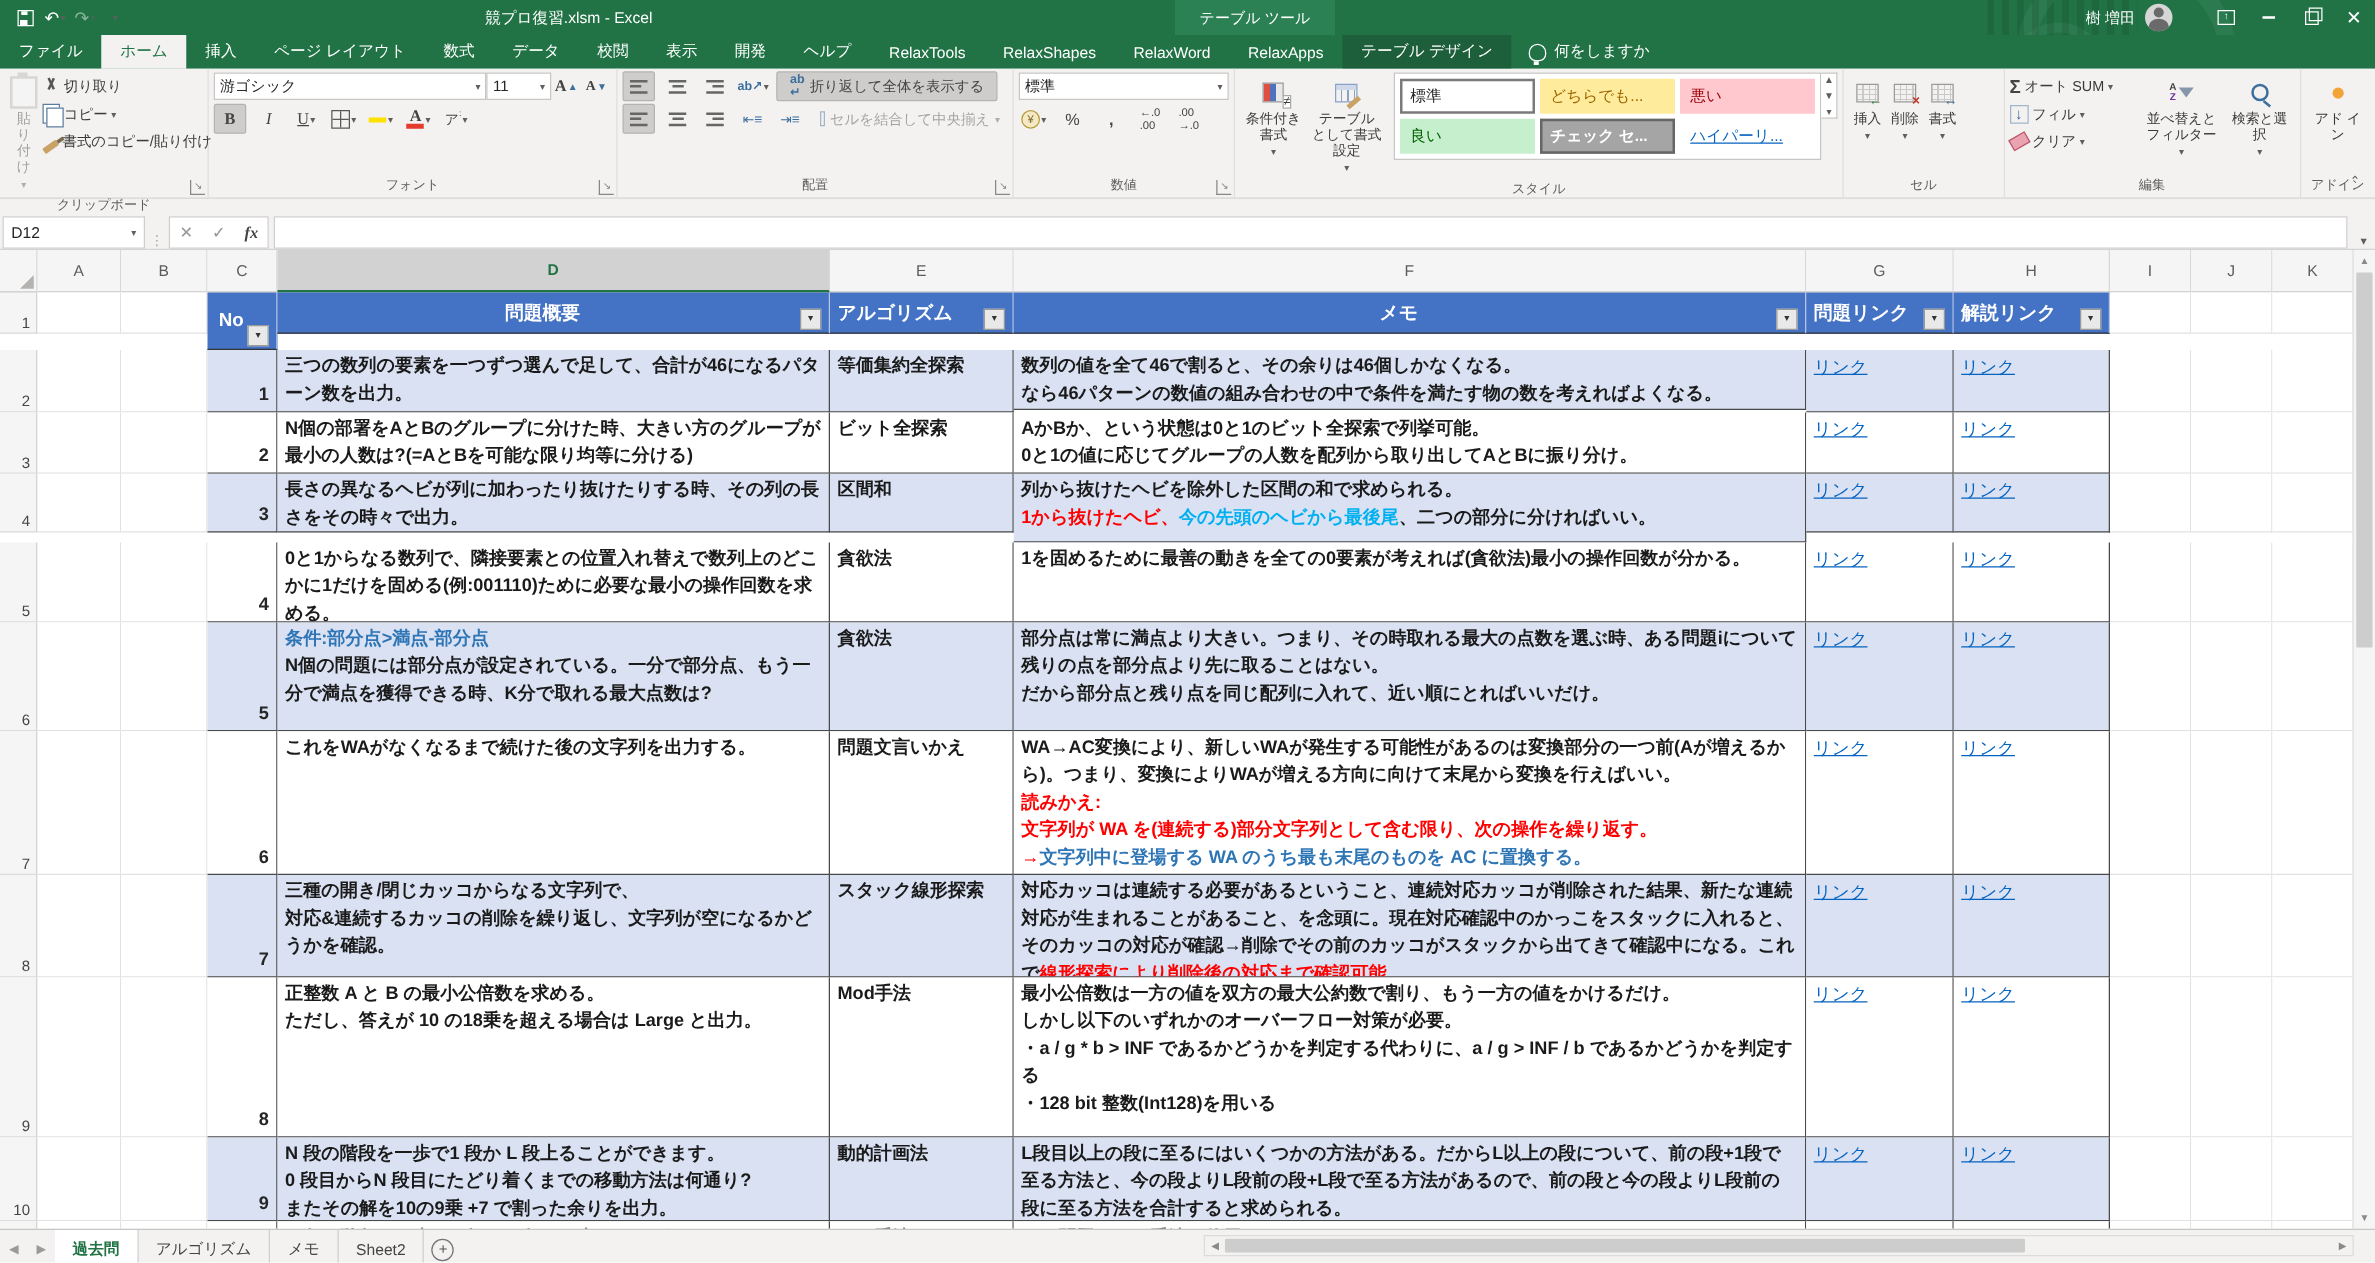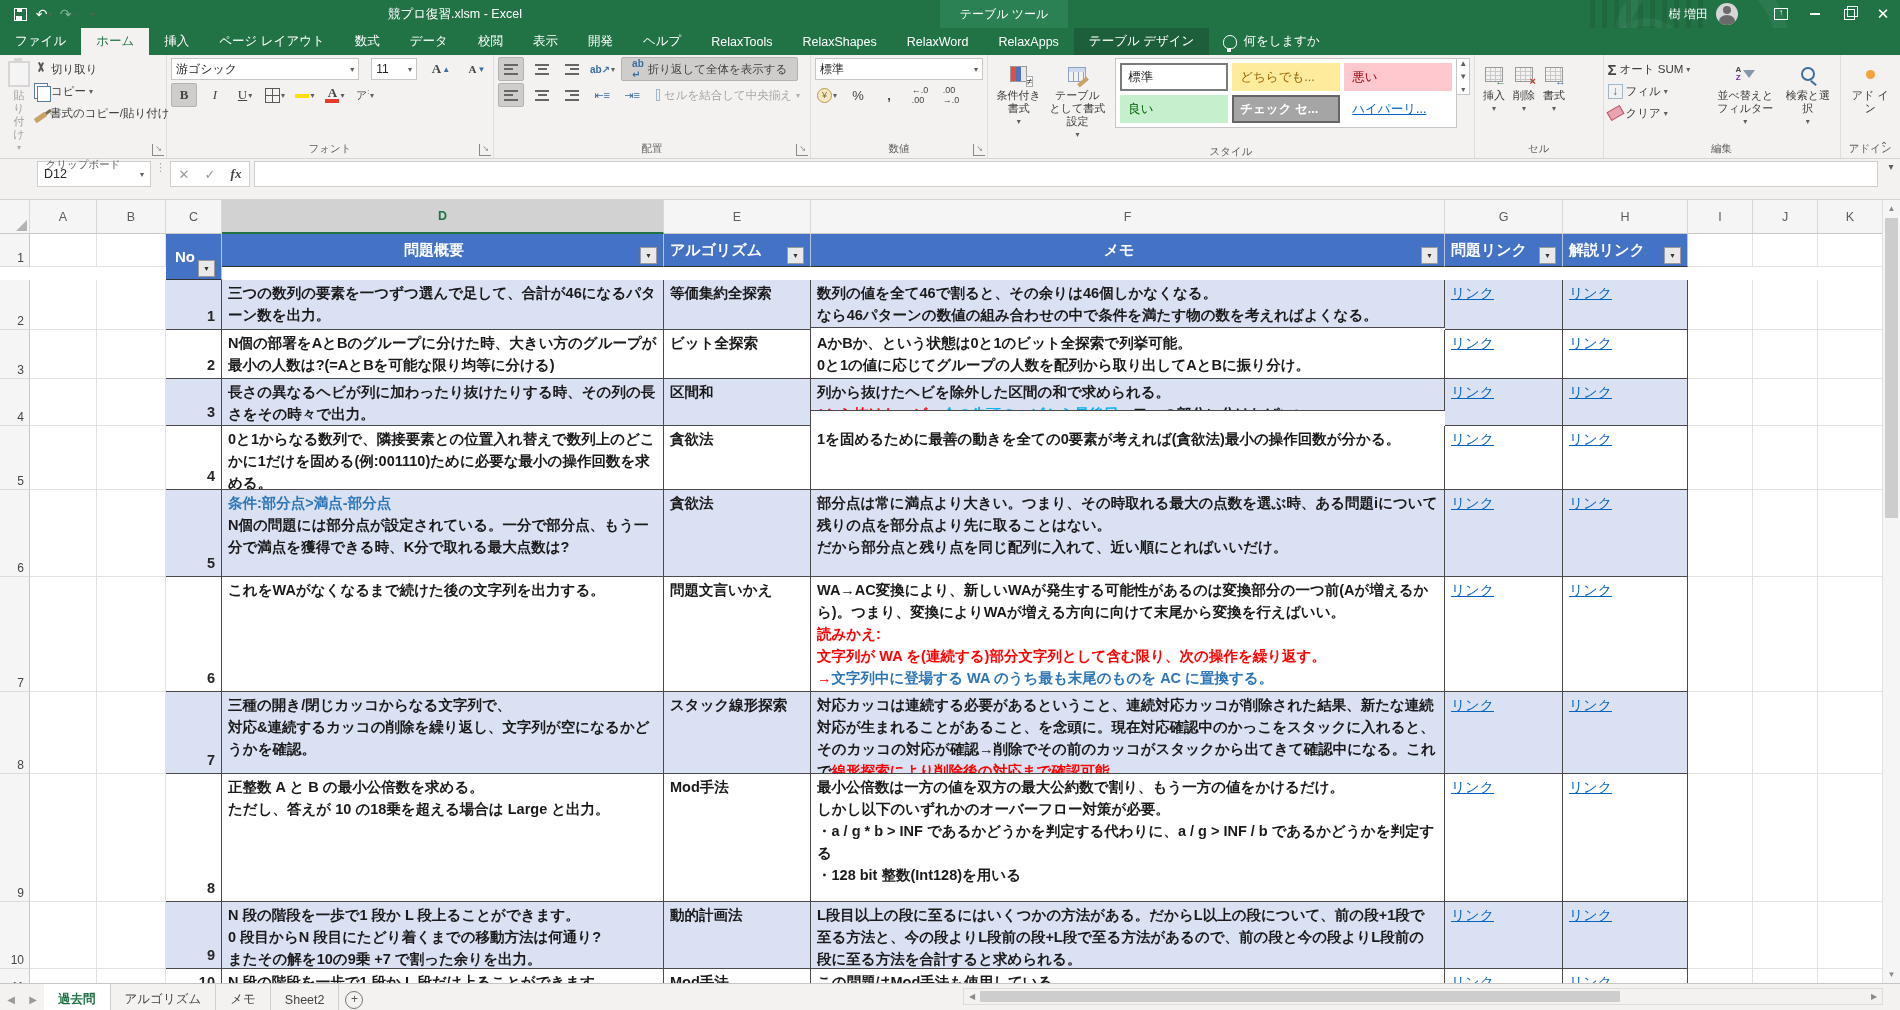--- a/index.html
+++ b/index.html
@@ -104,21 +104,21 @@
   .gcell.normal{background:#fff;color:#262626;outline:2px solid #7a7a7a;outline-offset:-2px;}
   .gcell.neutral{background:#ffeb9c;color:#9c6500;}
   .gcell.bad{background:#ffc7ce;color:#9c0006;}
   .gcell.good{background:#c6efce;color:#006100;}
   .gcell.check{background:#a5a5a5;color:#fff;font-weight:bold;outline:2px solid #666;outline-offset:-2px;}
   .gcell.link{color:#0563c1;text-decoration:underline;}
   .gal-strip{width:16px;border:1px solid #c8c6c4;border-left:none;background:#fff;display:flex;flex-direction:column;align-items:center;justify-content:center;gap:4px;color:#605e5c;font-size:8px;}
   .collapse{position:absolute;right:8px;bottom:4px;width:16px;height:14px;color:#605e5c;font-size:10px;text-align:center;}
 
   
-  .fbar{height:38px;background:#f3f2f1;display:flex;align-items:flex-start;border-bottom:1px solid #d6d4d2;padding-top:2px;padding-left:35px;}
+  .fbar{height:38px;background:#f3f2f1;display:flex;align-items:flex-end;border-bottom:1px solid #d6d4d2;padding-top:2px;}
   .namebox{width:100px;height:24px;background:#fff;border:1px solid #d0cecd;display:flex;align-items:center;justify-content:space-between;padding:0 6px;font-size:12.5px;margin-left:2px;}
   .fdots{color:#a8a6a4;margin:0 4px;font-size:11px;}
   .fxbox{height:24px;background:#fff;border:1px solid #d0cecd;display:flex;align-items:center;}
   .fxbtn{width:26px;text-align:center;color:#9a9896;font-size:13px;}
   .fxbtn.fx{color:#444;font-style:italic;font-family:"Liberation Serif",serif;font-weight:bold;}
   .finput{flex:1;height:24px;background:#fff;border:1px solid #d0cecd;margin:0 4px;}
   .fexpand{width:18px;text-align:center;color:#605e5c;font-size:10px;}
 
   
   .sheet{position:relative;height:783px;background:#fff;overflow:hidden;}
@@ -252,21 +252,21 @@
               <span>書式のコピー/貼り付け</span>
             </div>
         </div>
       </div>
       <div class="rg-label">クリップボード</div>
       <div class="launcher">↘</div>
     </div>
 
     <div class="rgroup" style="width:318px;">
       <div class="rg-body" style="flex-direction:column;align-items:stretch;">
-        <div class="smallrow" style="gap:12px;">
+        <div class="smallrow" style="gap:0;">
           <div class="ddown" style="width:210px;">
               <span>游ゴシック</span>
               <span class="car">▾</span>
             </div>
           <div class="ddown" style="width:42px;">
               <span>11</span>
               <span class="car">▾</span>
             </div>
           <div class="tool">
               <span class="bium">A</span>
@@ -623,21 +623,21 @@
           <div class="cell rh" style="width: 30px; height: 47px;">4</div>
           <div class="cell gc" style="width: 67px; height: 47px;"></div>
           <div class="cell gc" style="width: 69px; height: 47px;"></div>
           <div class="cell tc numcell band" style="width: 56px; height: 47px;">3</div>
           <div class="cell tc band" style="width: 442px; height: 47px;">
             <div class="line"><span class="sg-k">長さの異なるヘビが列に加わったり抜けたりする時、その列の長さをその時々で出力。</span></div>
           </div>
           <div class="cell tc band" style="width: 147px; height: 47px;">
             <div class="line"><span class="sg-k">区間和</span></div>
           </div>
-          <div class="cell tc band" style="width: 634px; height: 32px; font-family: Liberation Serif, serif;">
+          <div class="cell tc band" style="width: 634px; height: 55px;">
             <div class="line"><span class="sg-k">列から抜けたヘビを除外した区間の和で求められる。</span></div>
             <div class="line"><span class="sg-r">1から抜けたヘビ、</span><span class="sg-c">今の先頭のヘビから最後尾</span><span class="sg-k">、二つの部分に分ければいい。</span></div>
           </div>
           <div class="cell tc linkcell band" style="width: 118px; height: 47px;"><a>リンク</a></div>
           <div class="cell tc linkcell band" style="width: 125px; height: 47px;"><a>リンク</a></div>
           <div class="cell gc" style="width: 65px; height: 47px;"></div>
           <div class="cell gc" style="width: 65px; height: 47px;"></div>
           <div class="cell gc" style="width: 65px; height: 47px;"></div>
         </div>
         <div class="trow">

